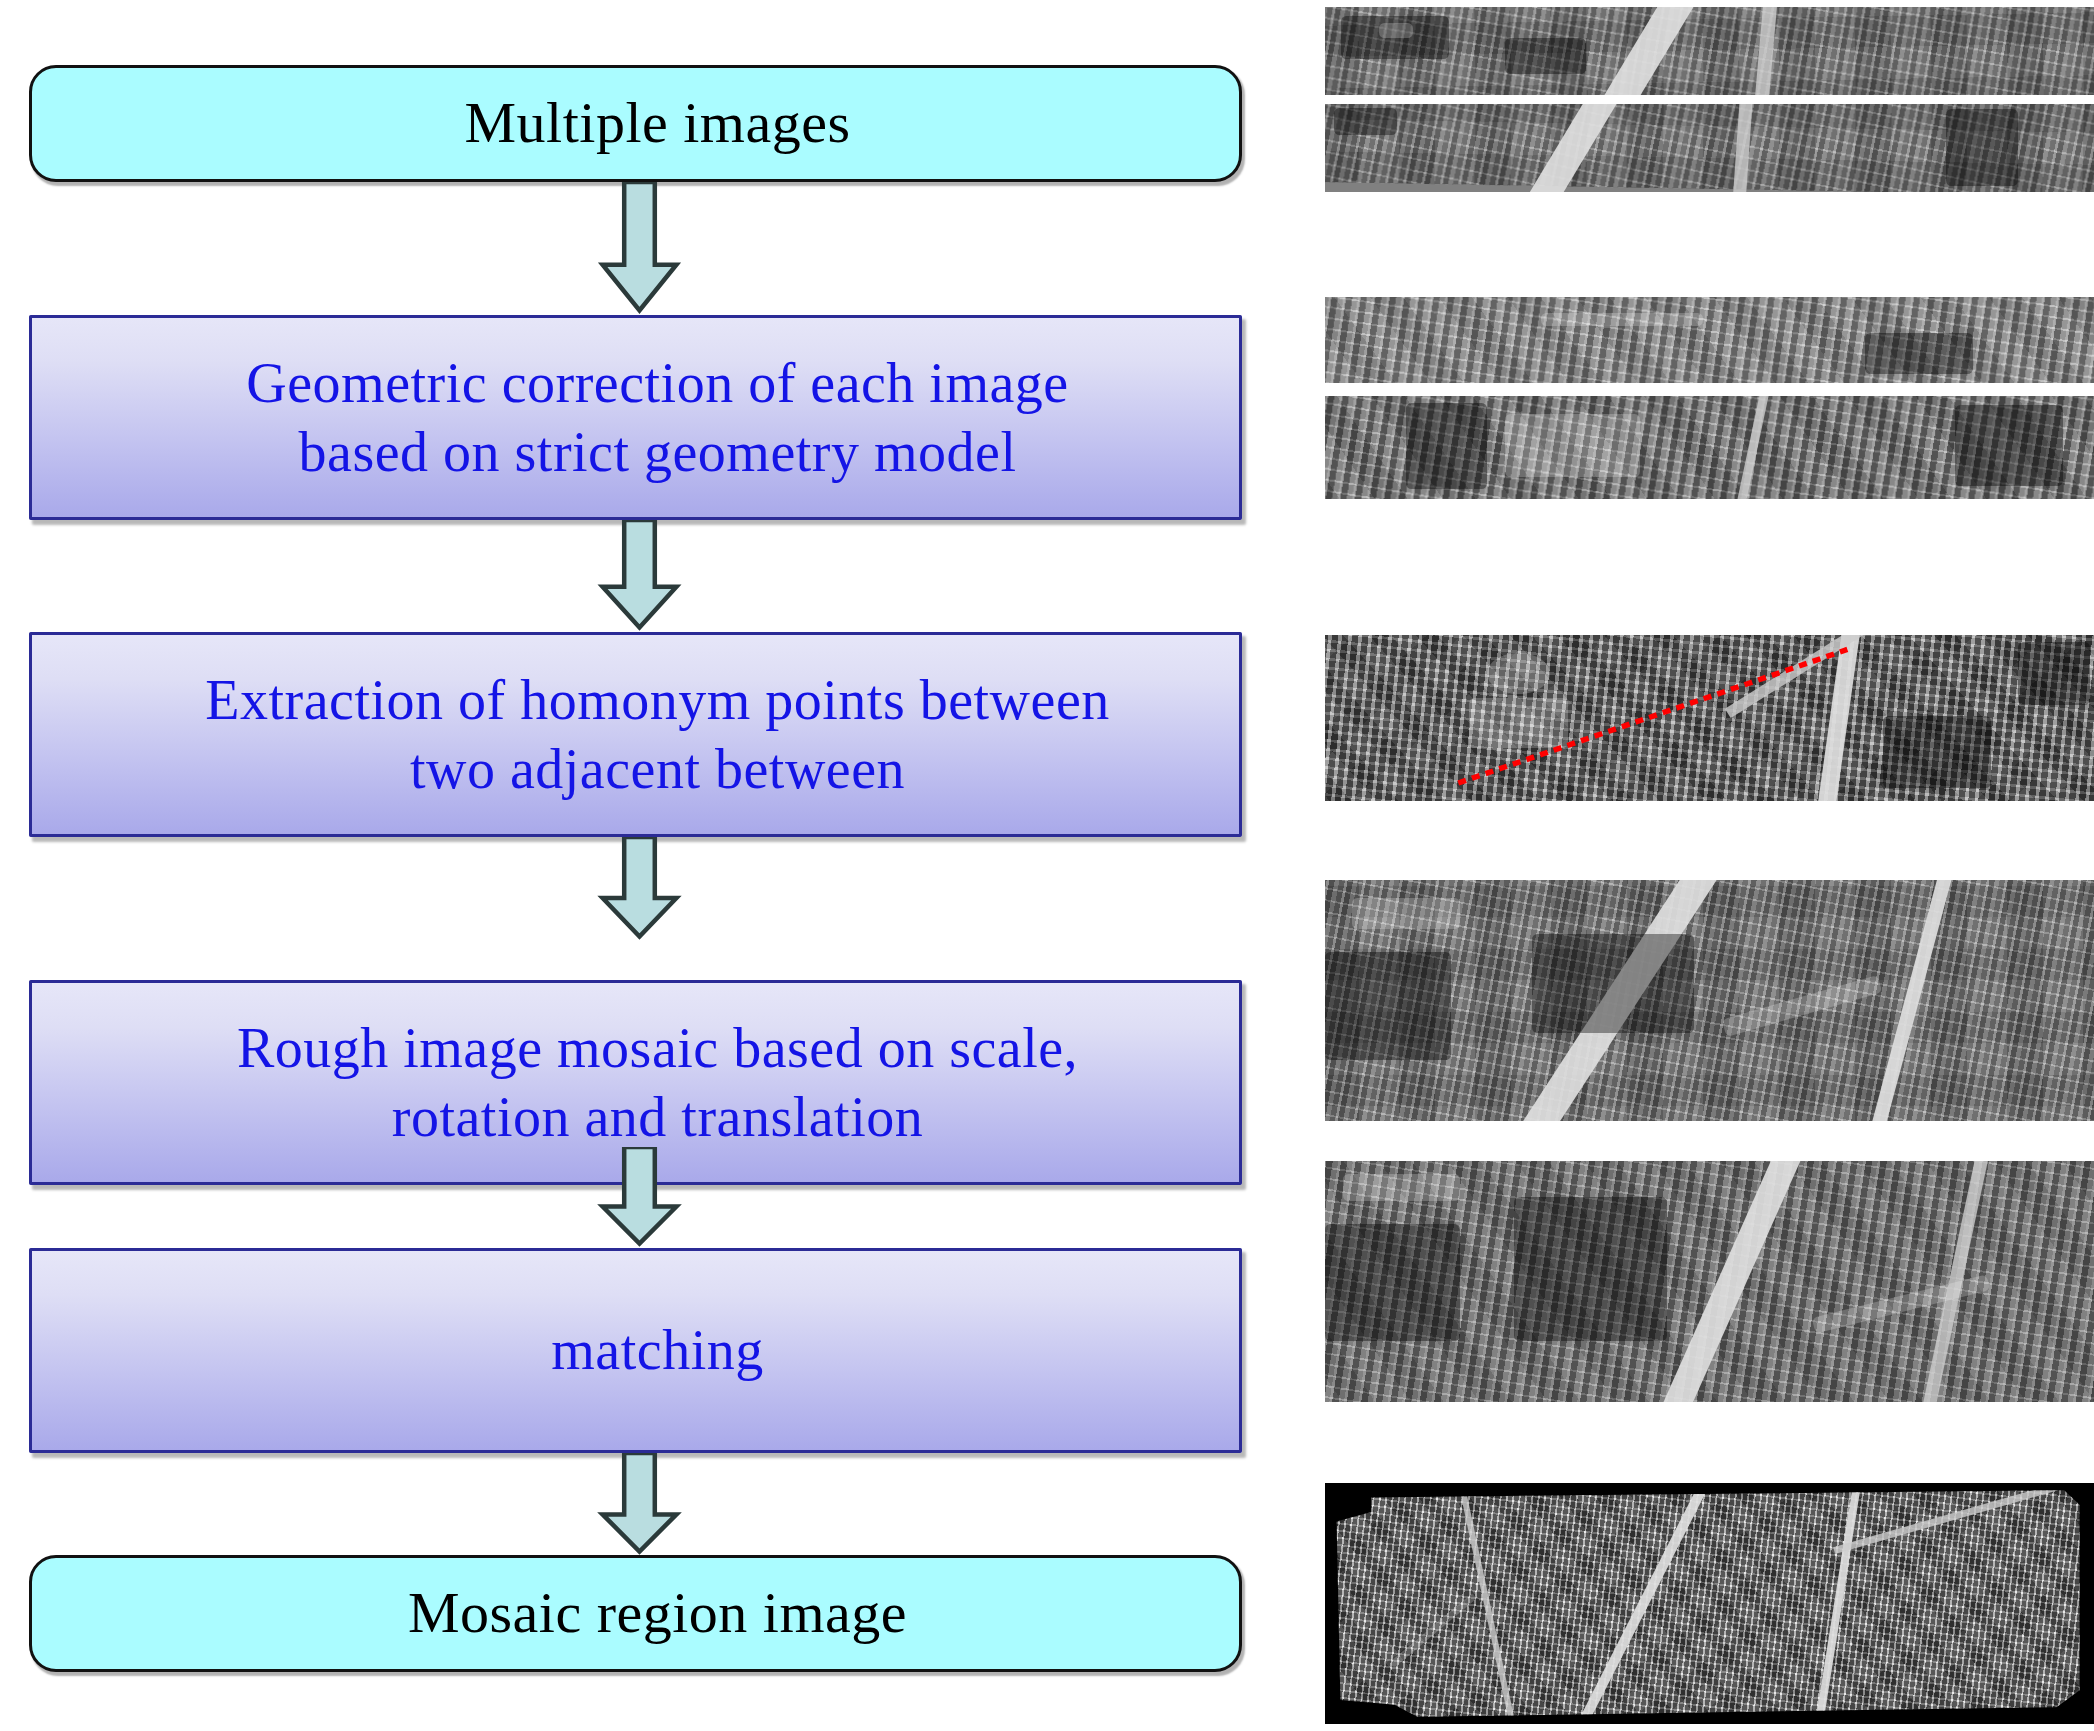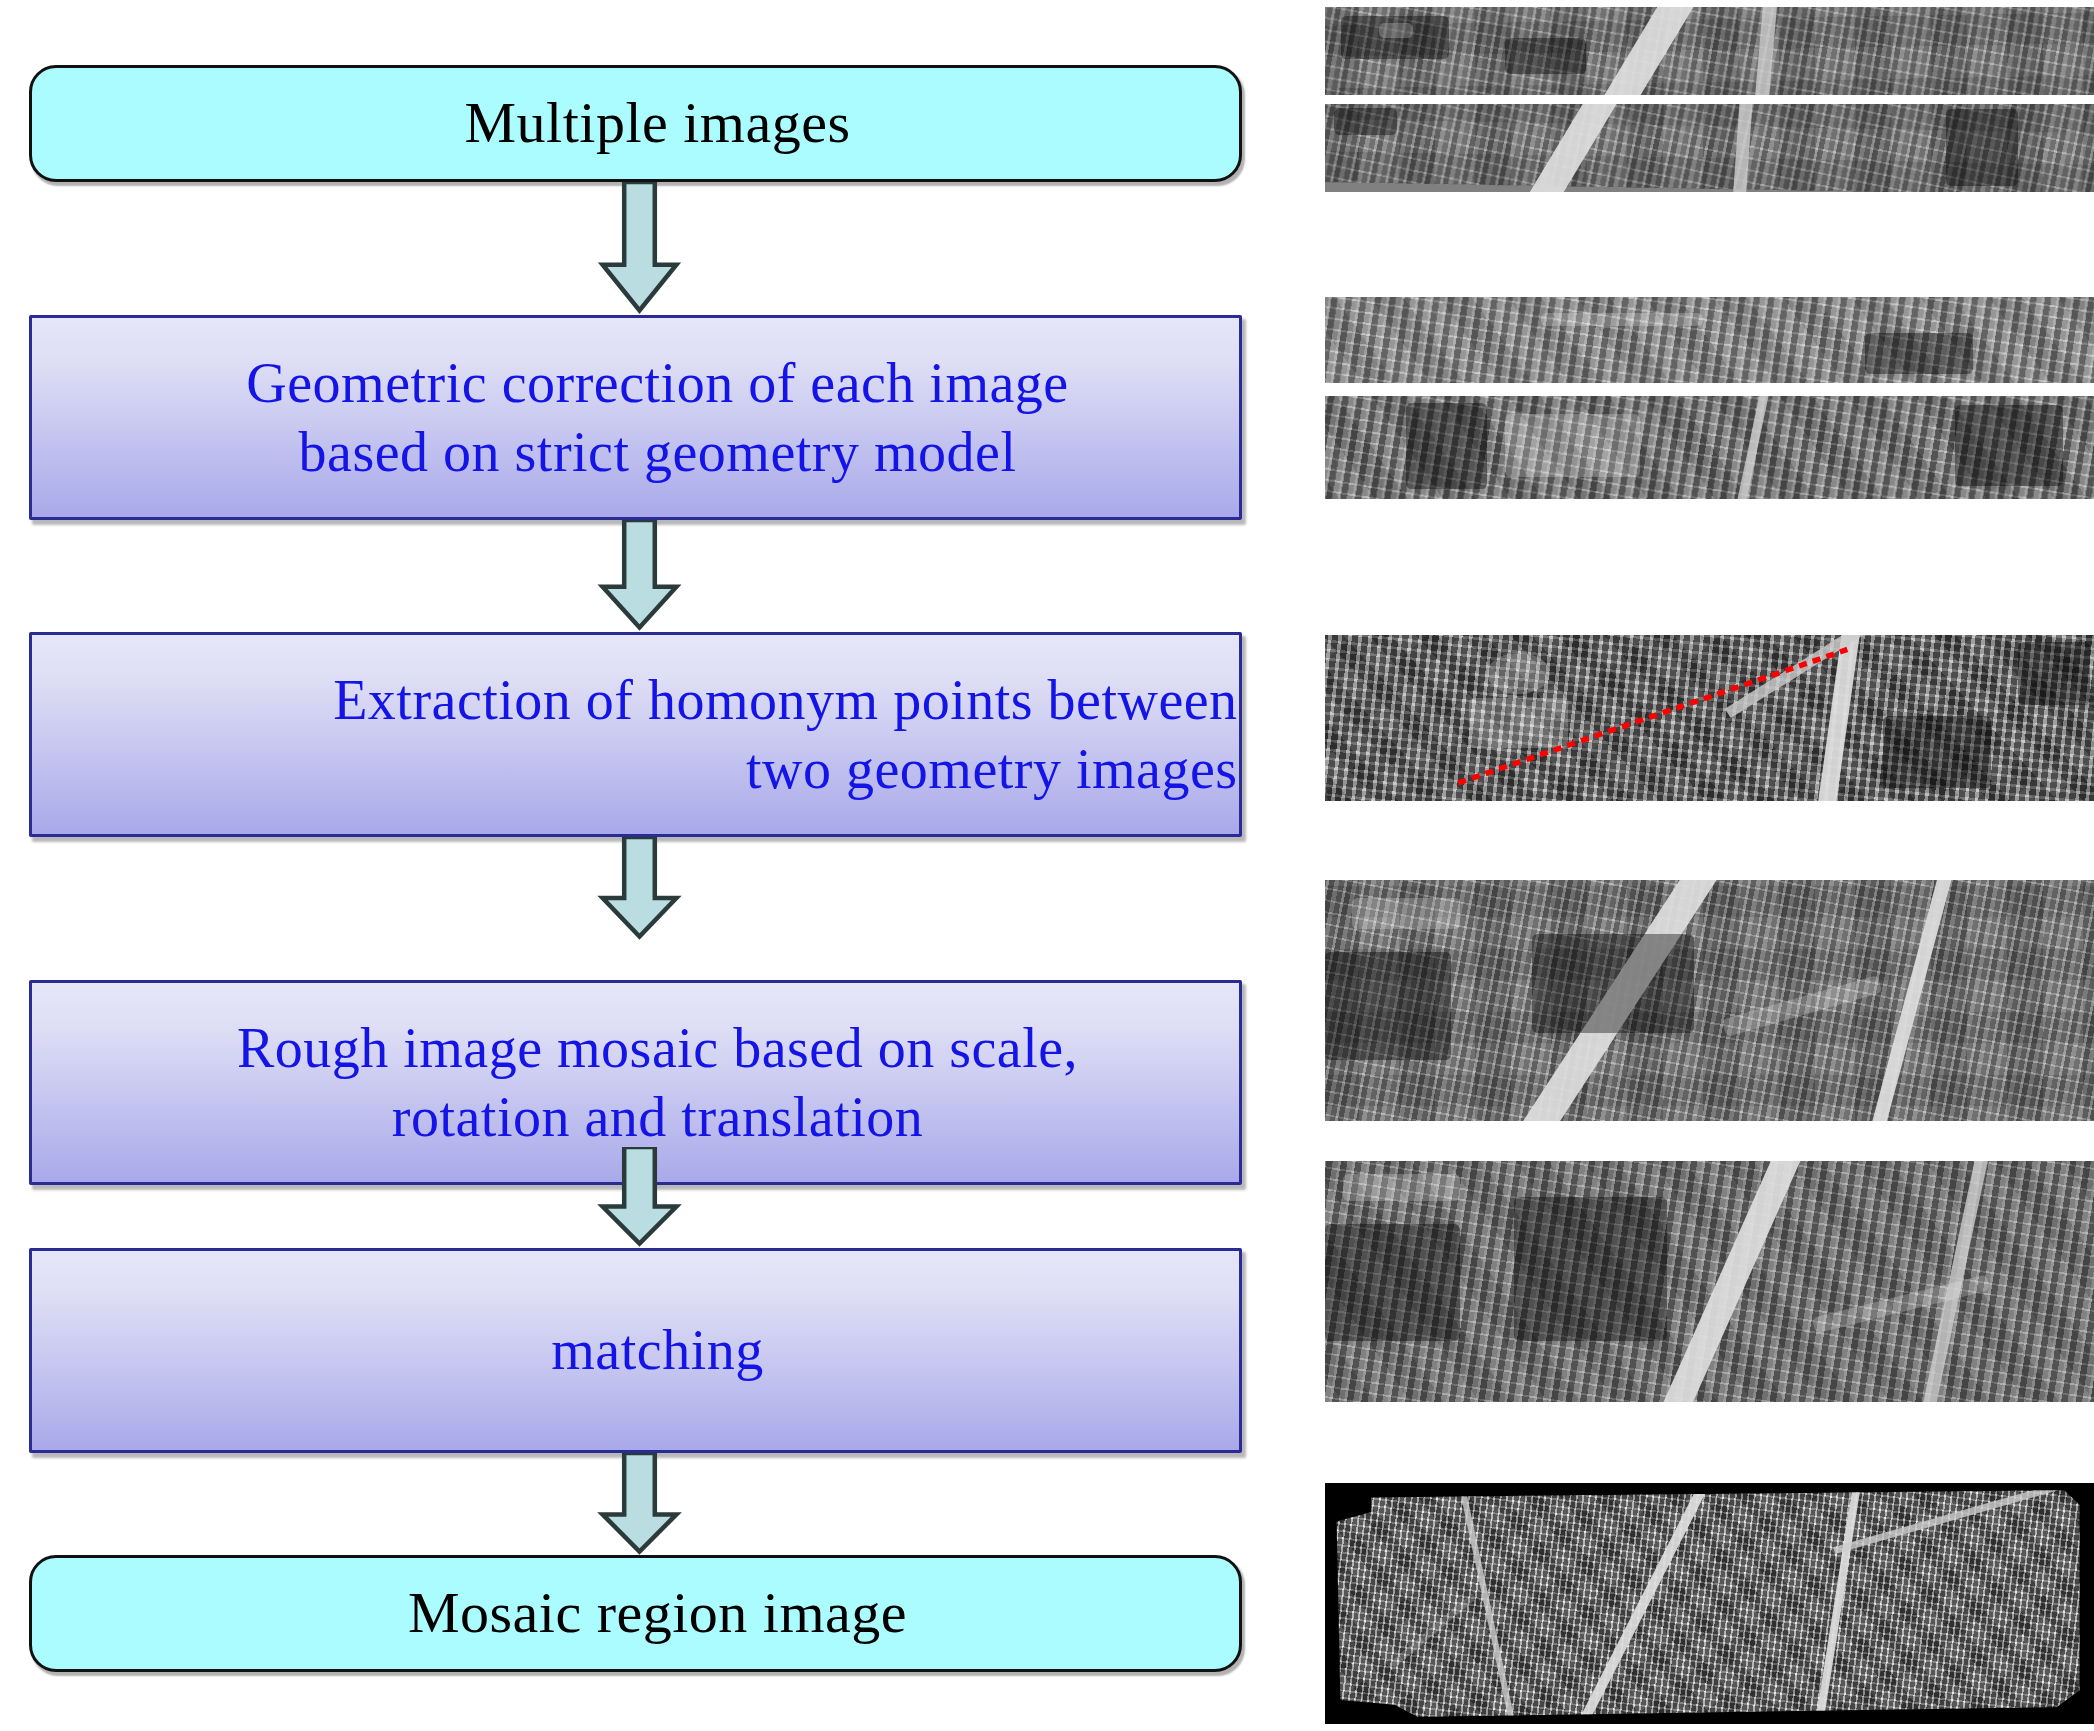--- a/index.html
+++ b/index.html
@@ -207,23 +207,23 @@
     <span class="node-label">Geometric correction of each image</span>
     <span class="node-label">based on strict geometry model</span>
   </div>
 
   <div class="arrow" style="left:590px; top:520px; height:112px;">
     <svg viewBox="0 0 110 124" preserveAspectRatio="none" aria-hidden="true">
       <polygon points="38,0 72,0 72,74 96,74 55,119 14,74 38,74" fill="#b9dde0" stroke="#2b3a3a" stroke-width="5" stroke-linejoin="miter"></polygon>
     </svg>
   </div>
 
-  <div class="node process" style="top:632px; height:205px; flex-direction:column;text-align:right;">
+  <div class="node process" style="top:632px; height:205px; flex-direction:column;">
     <span class="node-label">Extraction of homonym points between</span>
-    <span class="node-label">two geometry images</span>
+    <span class="node-label">two adjacent between</span>
   </div>
 
   <div class="arrow" style="left:590px; top:837px; height:104px;">
     <svg viewBox="0 0 110 116" preserveAspectRatio="none" aria-hidden="true">
       <polygon points="38,0 72,0 72,68 96,68 55,111 14,68 38,68" fill="#b9dde0" stroke="#2b3a3a" stroke-width="5" stroke-linejoin="miter"></polygon>
     </svg>
   </div>
 
   <div class="node process" style="top:980px; height:205px; flex-direction:column;">
     <span class="node-label">Rough image mosaic based on scale,</span>

